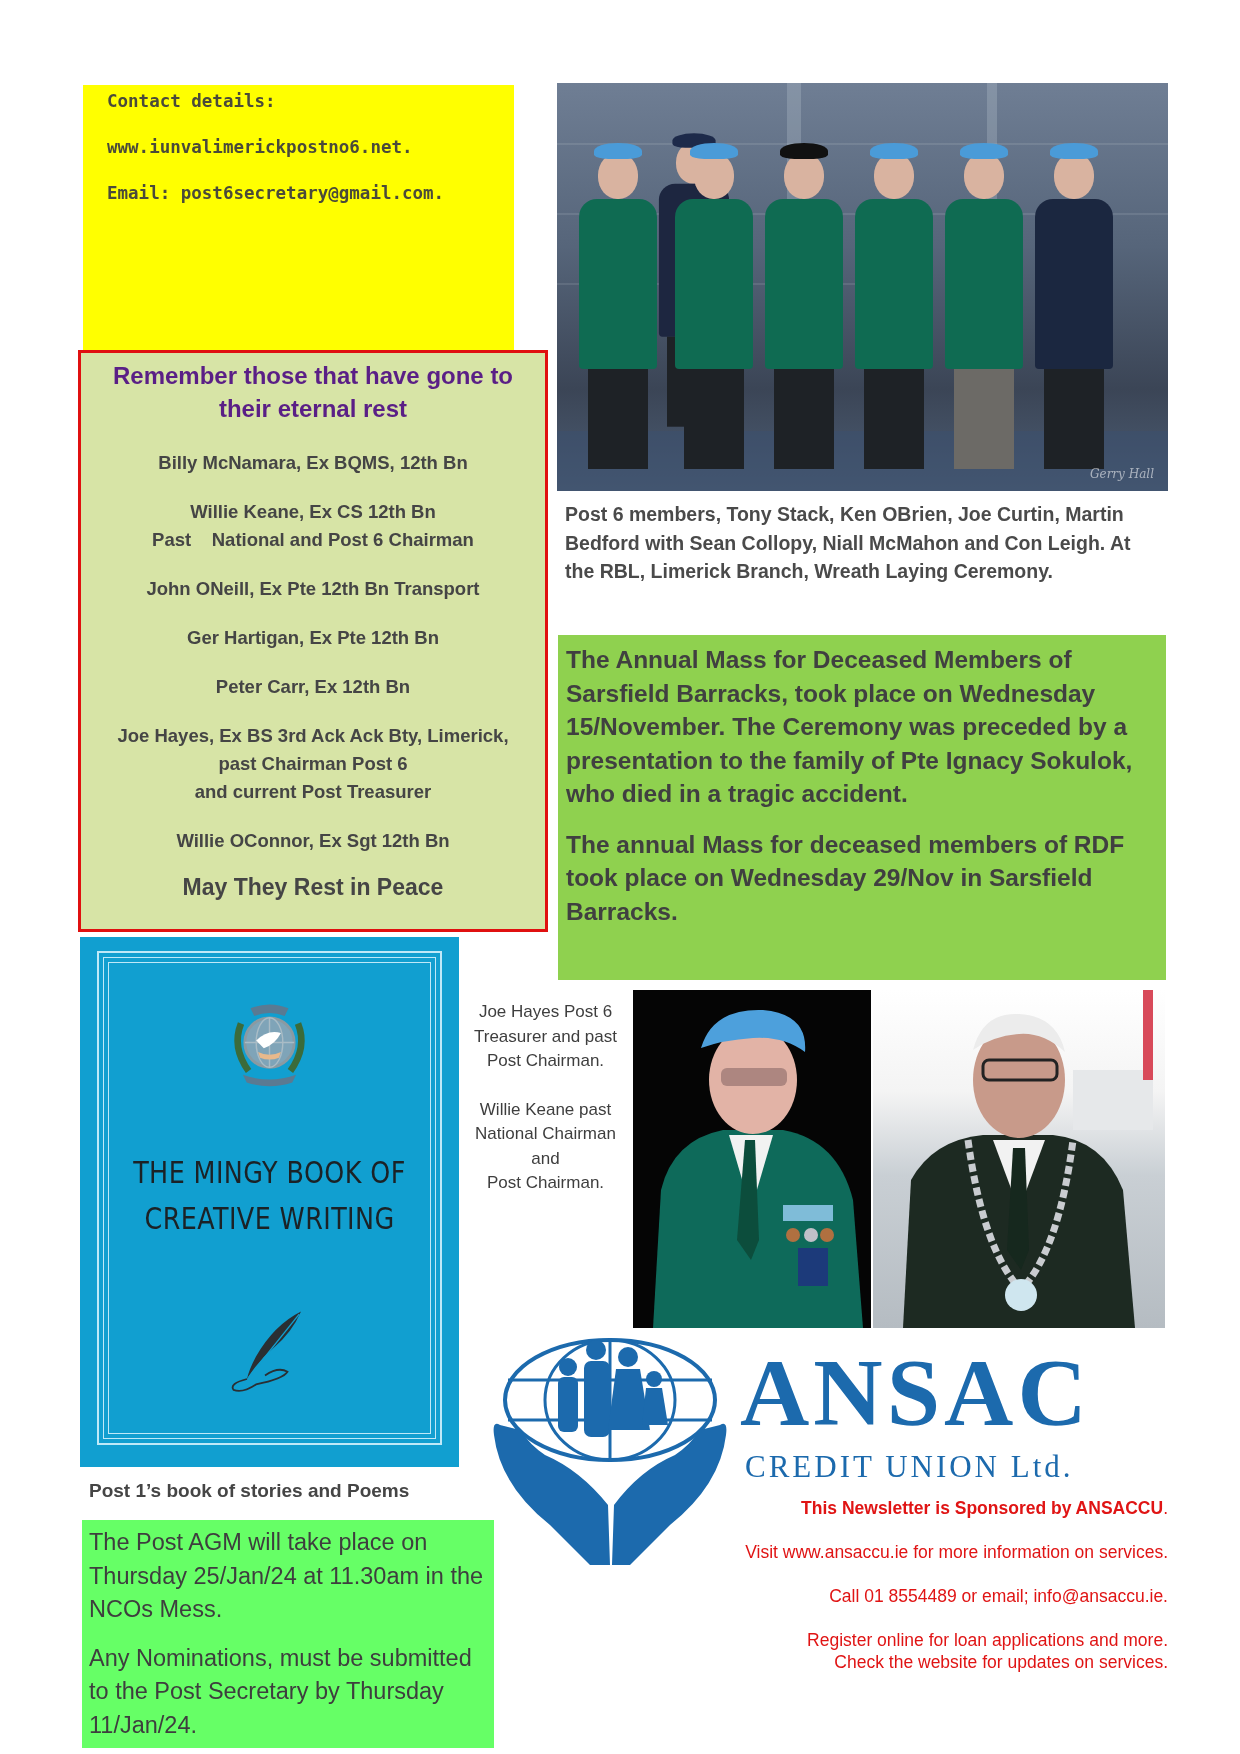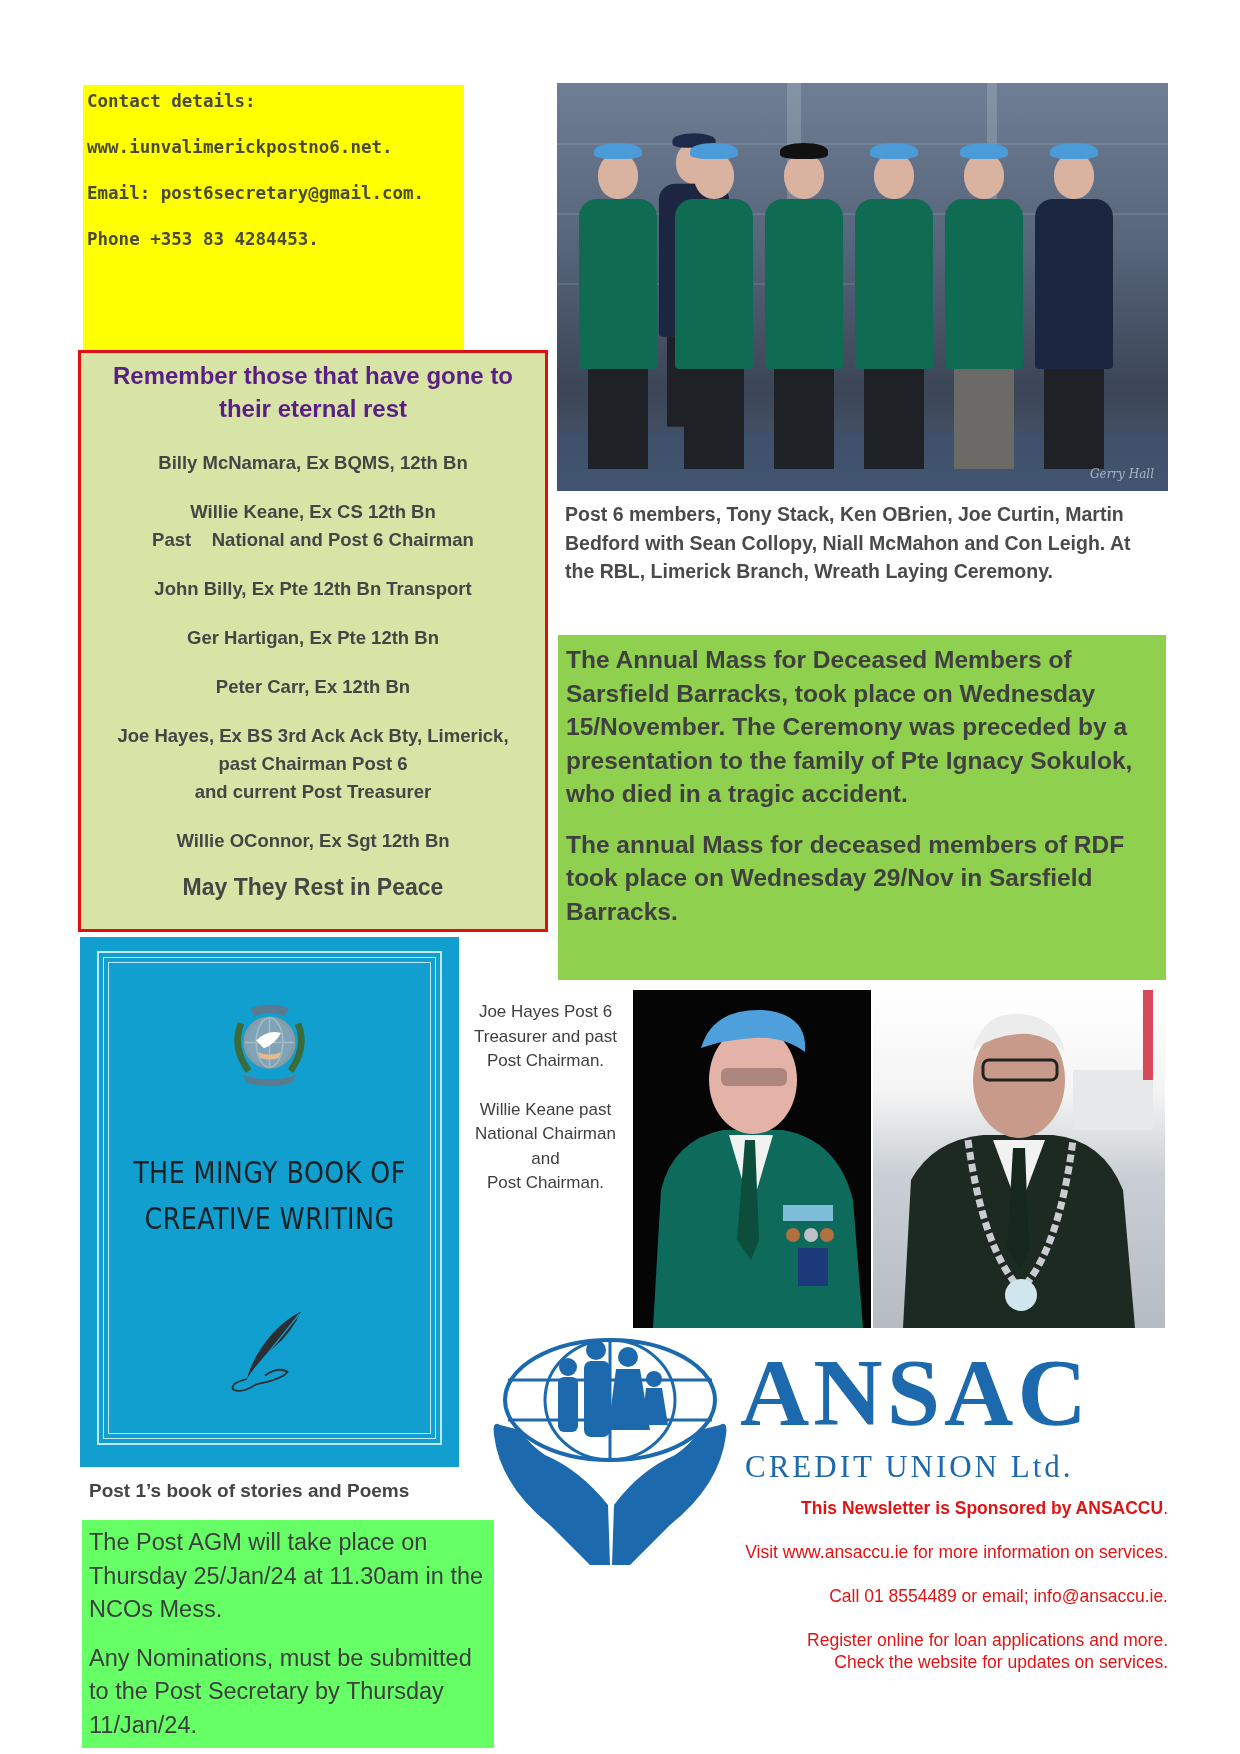--- a/index.html
+++ b/index.html
@@ -1,19 +1,19 @@
 <!DOCTYPE html>
 <html><head>
 <meta charset="utf-8">
 <style>
   html,body{margin:0;padding:0;background:#fff;}
   body{width:1240px;height:1754px;position:relative;overflow:hidden;font-family:"Liberation Sans",sans-serif;color:#404040;}
   .abs{position:absolute;}
   
-  #contact{left:83px;top:85px;width:381px;height:265px;background:#ffff00;box-sizing:border-box;padding:6px 4px;font-family:"DejaVu Sans Mono","Liberation Mono",monospace;font-weight:bold;font-size:17.5px;color:#4a4a3a;}
+  #contact{left:83px;top:85px;width:431px;height:265px;background:#ffff00;box-sizing:border-box;padding:6px 24px;font-family:"DejaVu Sans Mono","Liberation Mono",monospace;font-weight:bold;font-size:17.5px;color:#4a4a3a;}
   #contact p{margin:0 0 26px 0;line-height:20px;}
   
   #remember{left:78px;top:350px;width:470px;height:582px;background:#d7e4a6;border:3px solid #e01010;box-sizing:border-box;text-align:center;padding:6px 4px 0 4px;}
   #remember h2{margin:0 0 24px 0;color:#5a1f86;font-size:24px;line-height:33px;font-weight:bold;}
   #remember .entry{font-weight:bold;font-size:18.5px;line-height:28px;margin:0 0 21px 0;color:#454545;}
   #remember .rip{font-weight:bold;font-size:23px;margin-top:-2px;color:#454545;}
   
   #groupPhoto{left:557px;top:83px;width:611px;height:408px;background:linear-gradient(180deg,#6f7e94 0%,#56657a 40%,#3b4556 75%,#4c5d74 100%);overflow:hidden;}
   .wall-line{position:absolute;background:rgba(255,255,255,0.10);}
   .person{position:absolute;bottom:22px;width:78px;}
@@ -55,34 +55,33 @@
   #sponsor p{margin:0 0 22px 0;line-height:22px;}
   #sponsor .bold{font-weight:bold;}
 </style>
 </head>
 <body>
 
 <div id="contact" class="abs">
   <p>Contact details:</p>
   <p>www.iunvalimerickpostno6.net.</p>
   <p>Email: post6secretary@gmail.com.</p>
-  <p>Phone +353 83 4284453.</p>
 </div>
 
 <div id="remember" class="abs">
   <h2>Remember those that have gone to their eternal rest</h2>
   <div class="entry">
       <div>Billy McNamara, Ex BQMS, 12th Bn</div>
     </div>
   <div class="entry">
       <div>Willie Keane, Ex CS 12th Bn</div>
       <div style="white-space:pre">Past    National and Post 6 Chairman</div>
     </div>
   <div class="entry">
-      <div>John Billy, Ex Pte 12th Bn Transport</div>
+      <div>John ONeill, Ex Pte 12th Bn Transport</div>
     </div>
   <div class="entry">
       <div>Ger Hartigan, Ex Pte 12th Bn</div>
     </div>
   <div class="entry">
       <div>Peter Carr, Ex 12th Bn</div>
     </div>
   <div class="entry">
       <div>Joe Hayes, Ex BS 3rd Ack Ack Bty, Limerick,</div>
       <div>past Chairman Post 6</div>

